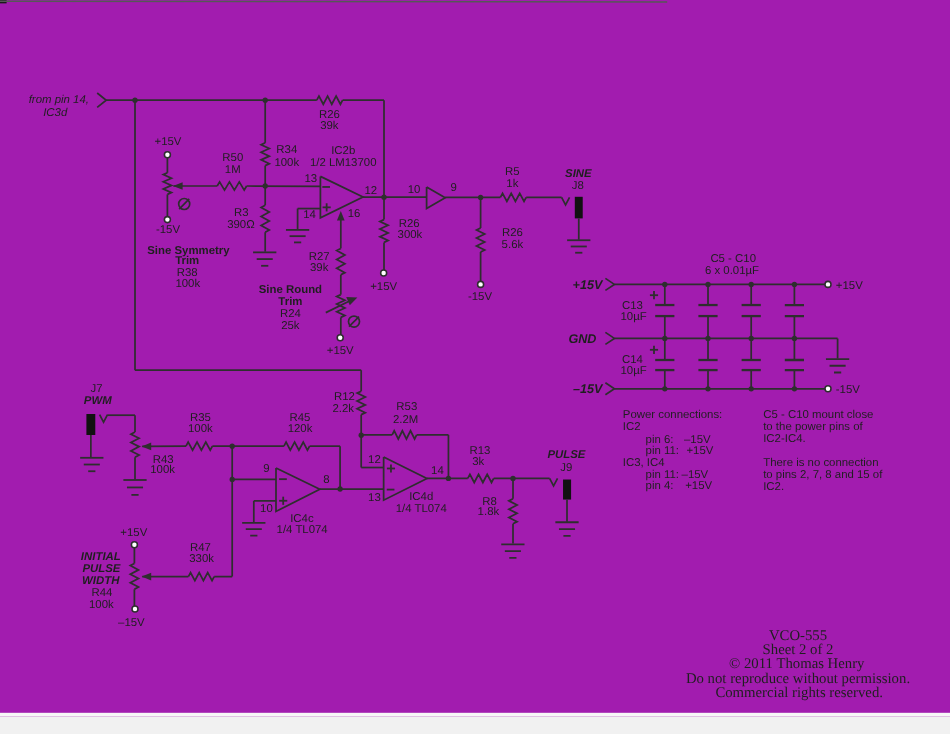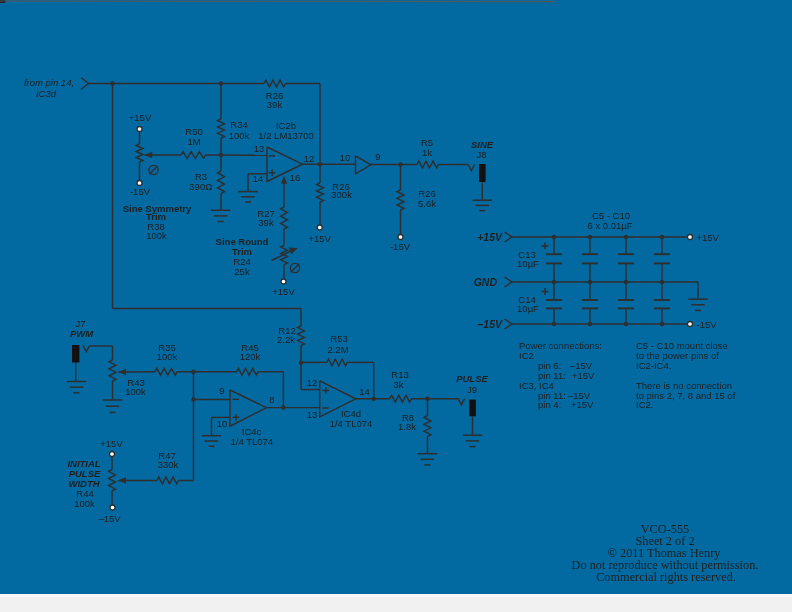--- a/index.html
+++ b/index.html
@@ -1,16 +1,16 @@
 <!DOCTYPE html>
 <html><head>
 <meta charset="utf-8">
 <style>
 html,body{margin:0;padding:0;background:#ffffff;}
-#page{width:792px;height:612px;position:relative;background:#0369a1;overflow:hidden;}
+#page{width:792px;height:612px;position:relative;background:#a21caf;overflow:hidden;}
 </style>
 </head>
 <body>
 
 <div id="page">
 <svg width="792" height="612" viewBox="0 0 792 612" xmlns="http://www.w3.org/2000/svg">
 
 <g>
         <rect x="0" y="0" width="5.5" height="2.8" fill="#1a1a1a"></rect>
         <line x1="0" y1="1" x2="556" y2="1.6" stroke="#575757" stroke-width="1.2"></line>

